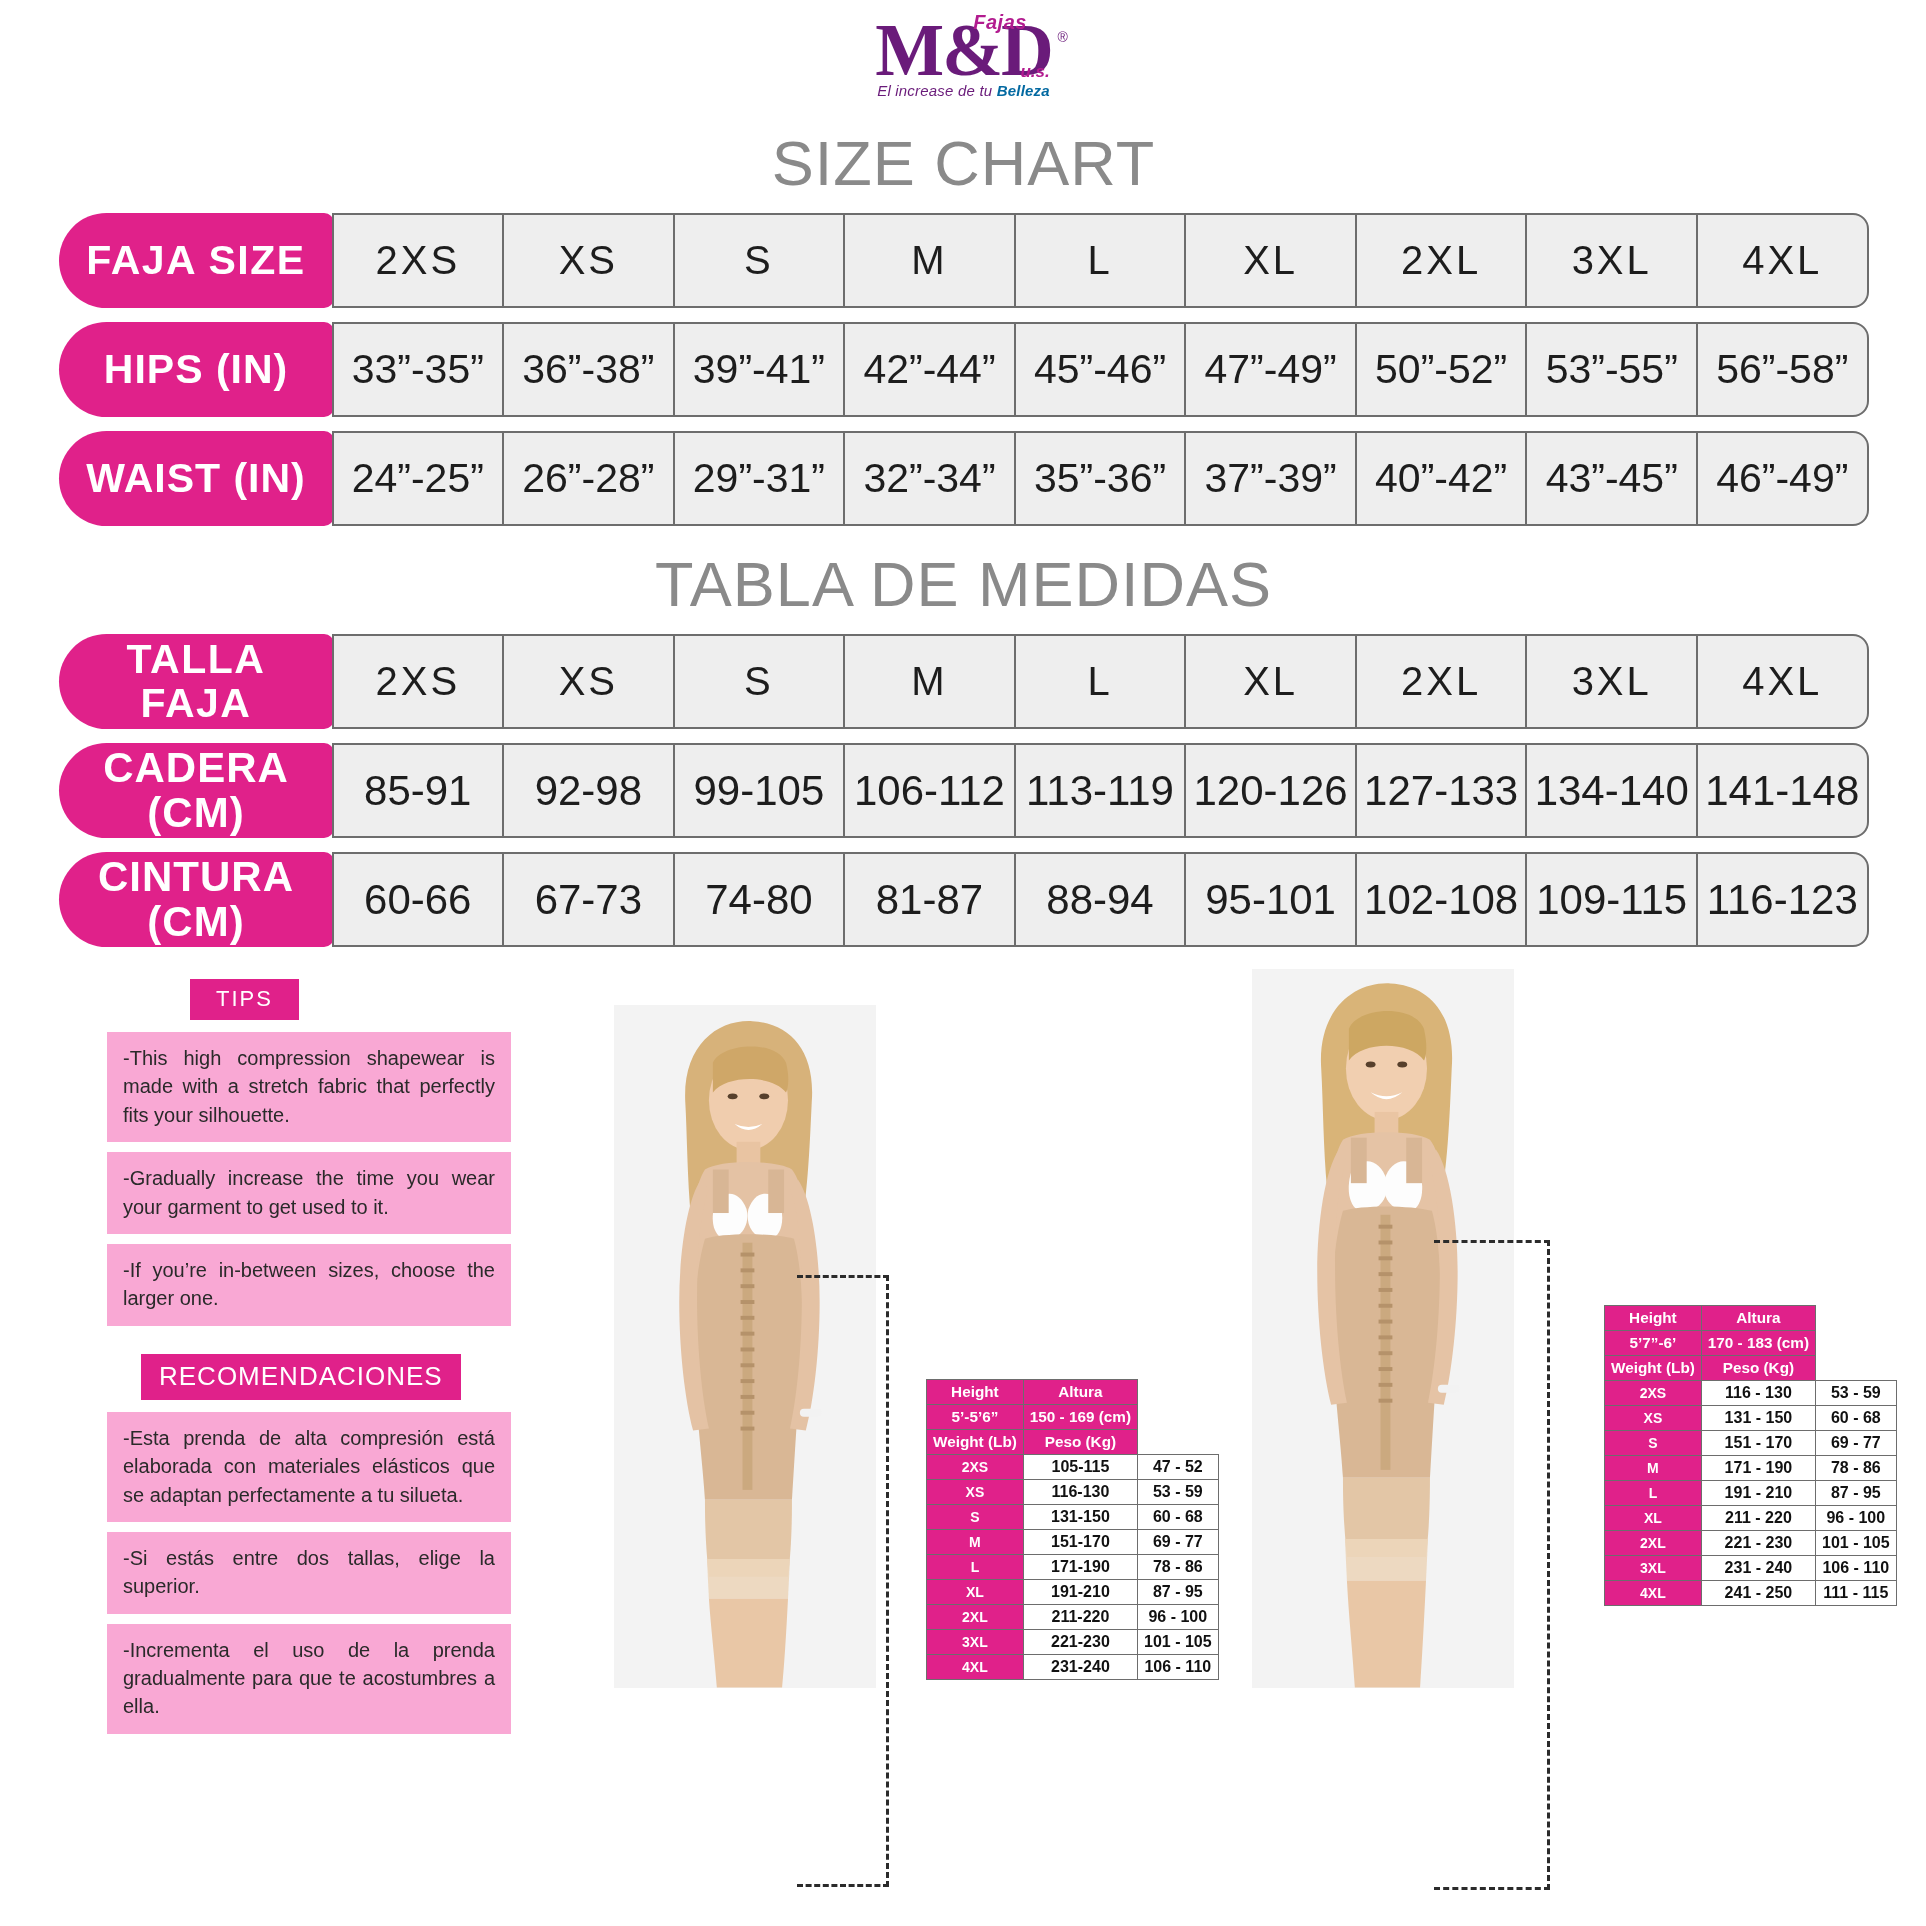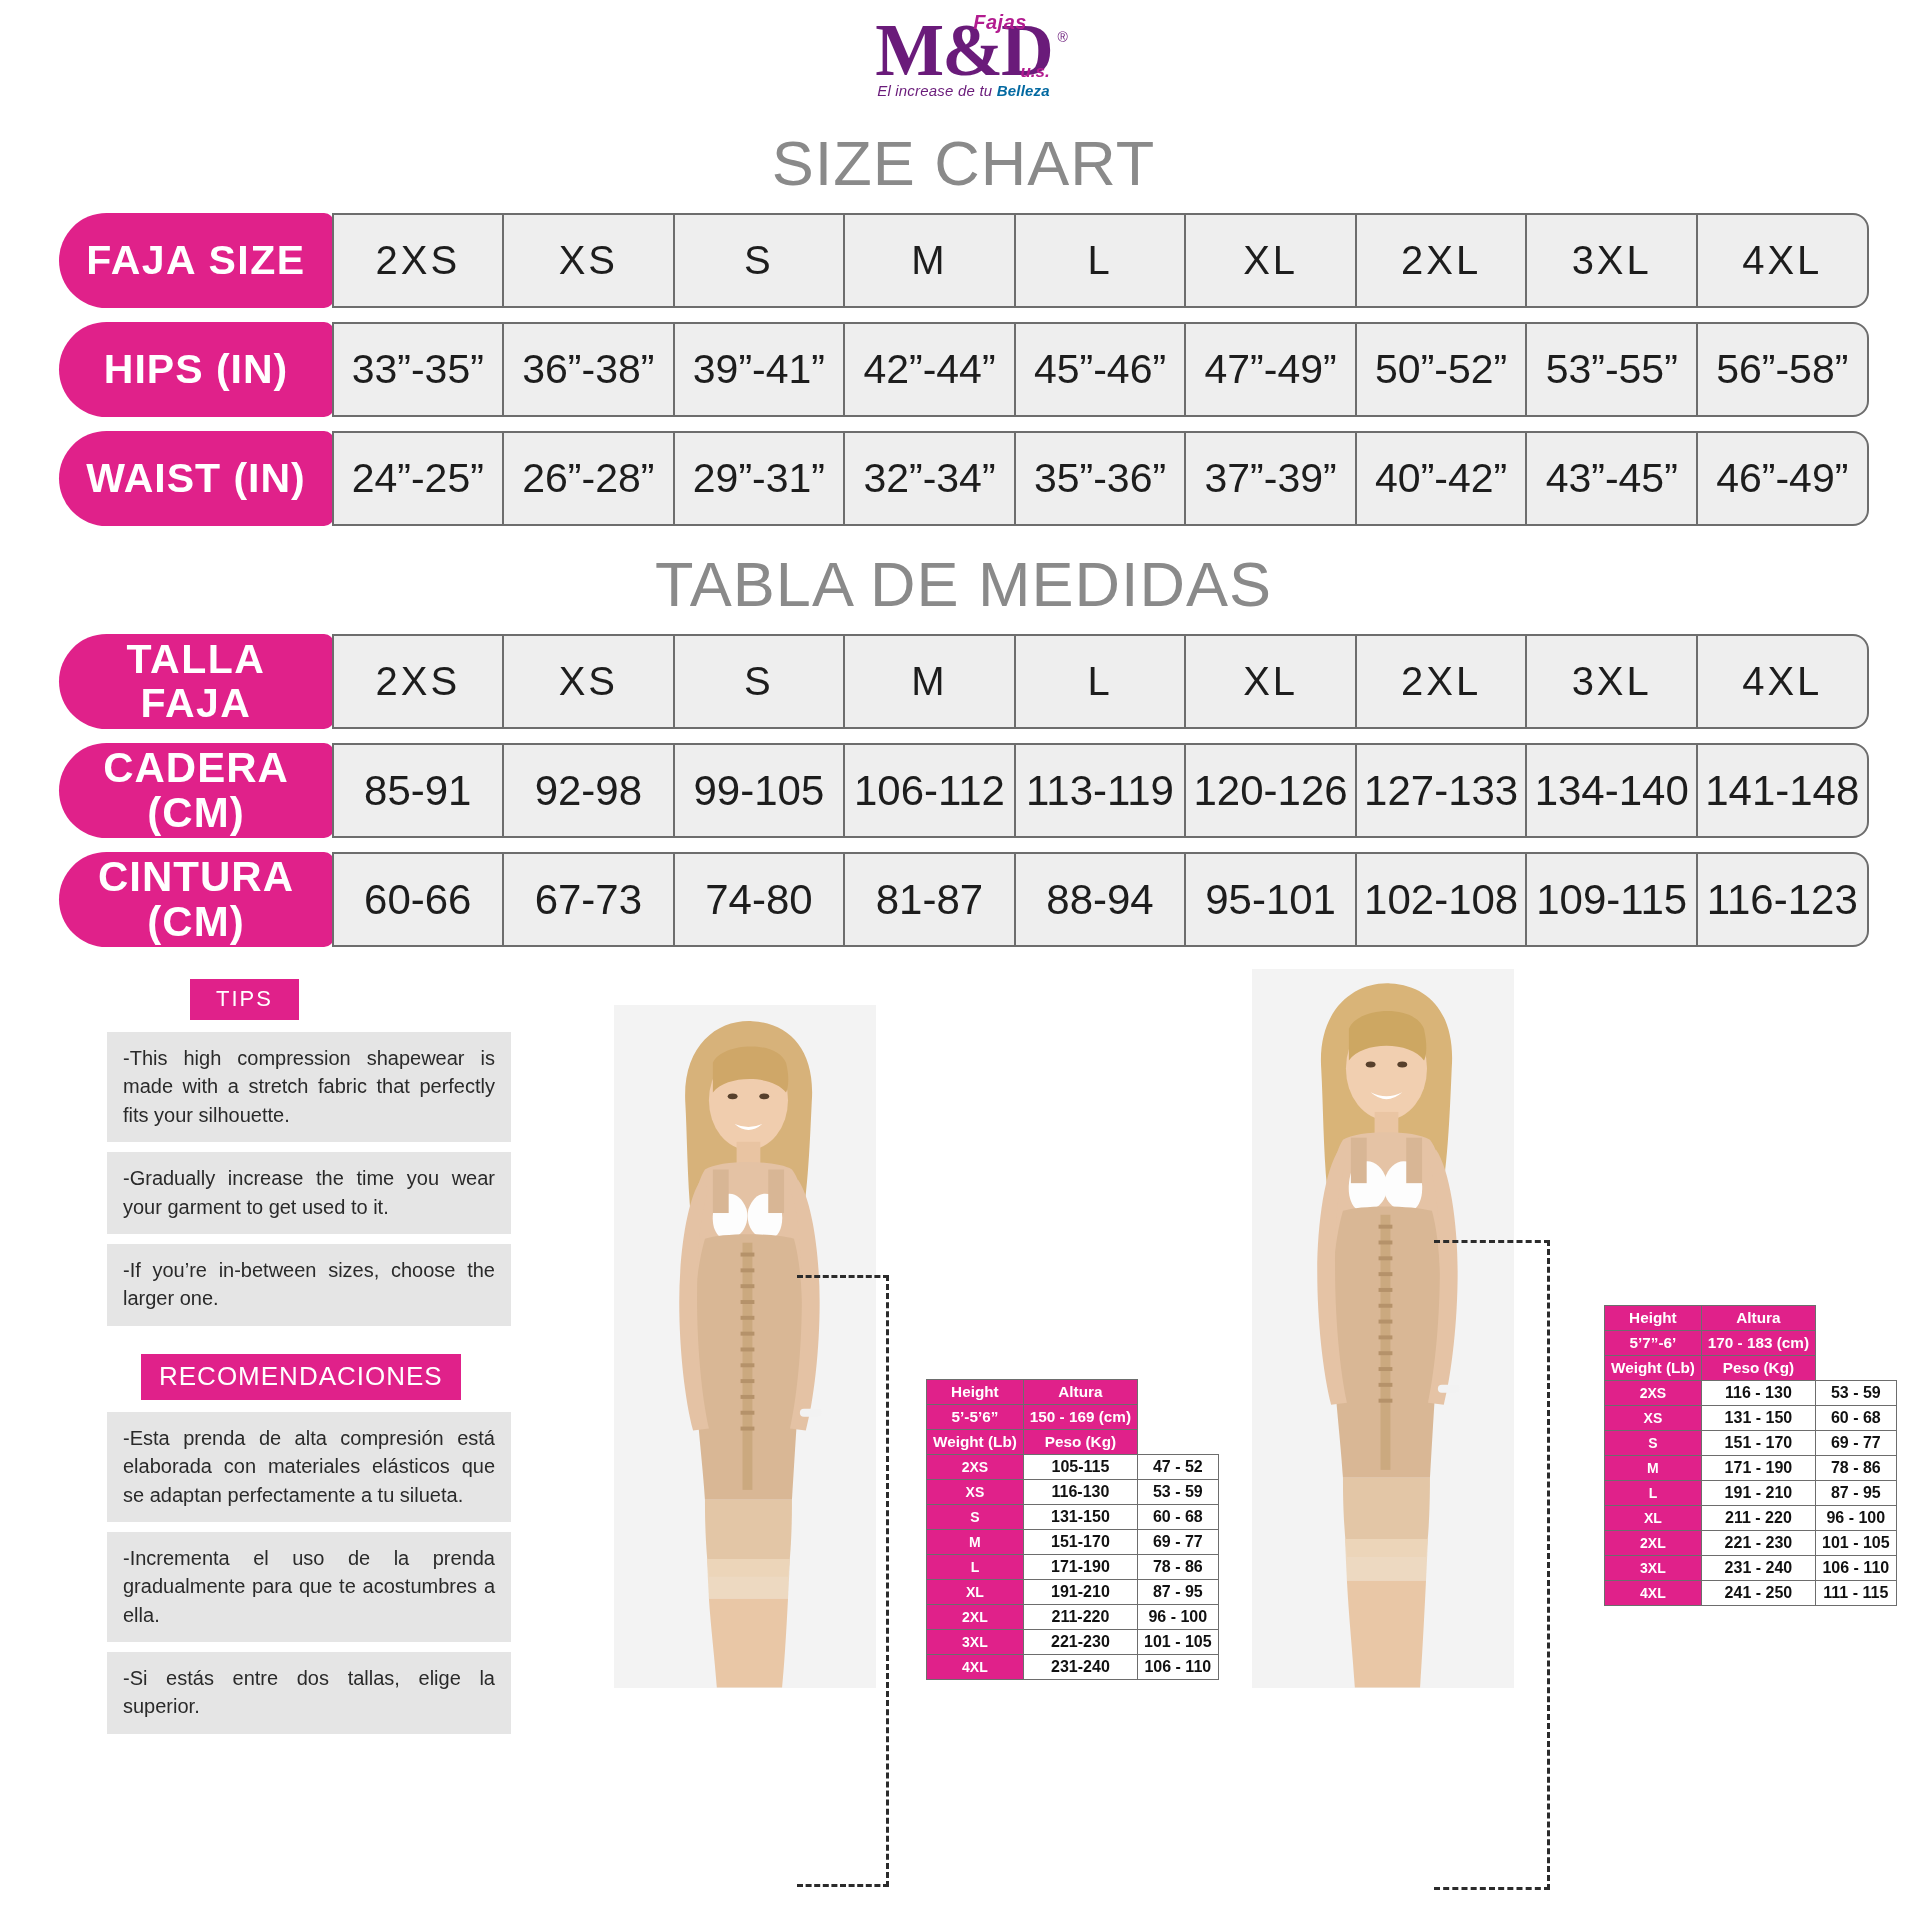--- a/index.html
+++ b/index.html
@@ -159,21 +159,21 @@
     margin-left: 83px;
     margin-bottom: 12px;
   }
   .pill.reco {
     font-size: 26px;
     letter-spacing: 1px;
     margin-left: 34px;
     padding: 7px 18px 8px 18px;
   }
   .tip {
-    background: #e5e5e5;
+    background: #f9a8d4;
     font-size: 20px;
     line-height: 1.42;
     color: #2a2a2a;
     padding: 12px 16px 13px 16px;
     margin-bottom: 10px;
     text-align: justify;
   }
   .reco-gap { height: 18px; }
 
   
@@ -327,22 +327,22 @@
 <div class="bottom">
 
   <div class="tips-col">
     <div class="pill">TIPS</div>
     <div class="tip">-This high compression shapewear is made with a stretch fabric that perfectly fits your silhouette.</div>
     <div class="tip">-Gradually increase the time you wear your garment to get used to it.</div>
     <div class="tip">-If you’re in-between sizes, choose the larger one.</div>
     <div class="reco-gap"></div>
     <div class="pill reco">RECOMENDACIONES</div>
     <div class="tip">-Esta prenda de alta compresión está elaborada con materiales elásticos que se adaptan perfectamente a tu silueta.</div>
+    <div class="tip">-Si estás entre dos tallas, elige la superior.</div>
     <div class="tip">-Incrementa el uso de la prenda gradualmente para que te acostumbres a ella.</div>
-    <div class="tip">-Si estás entre dos tallas, elige la superior.</div>
   </div>
 
   <div class="model model-1">
     <svg width="262" height="683" viewBox="0 0 265 690">
 
       <path d="M72 96 C70 40 105 14 140 16 C178 18 204 46 200 98 C198 140 196 200 186 240 C178 272 172 290 168 300 L96 300 C92 280 82 250 78 216 C74 176 74 130 72 96 Z" fill="#d7b27a"></path>
 
       <ellipse cx="136" cy="96" rx="40" ry="50" fill="#f0cdae"></ellipse>
       <path d="M100 58 C108 38 164 34 174 58 C178 74 176 84 174 88 C160 70 114 70 100 88 Z" fill="#cfa768"></path>
 

